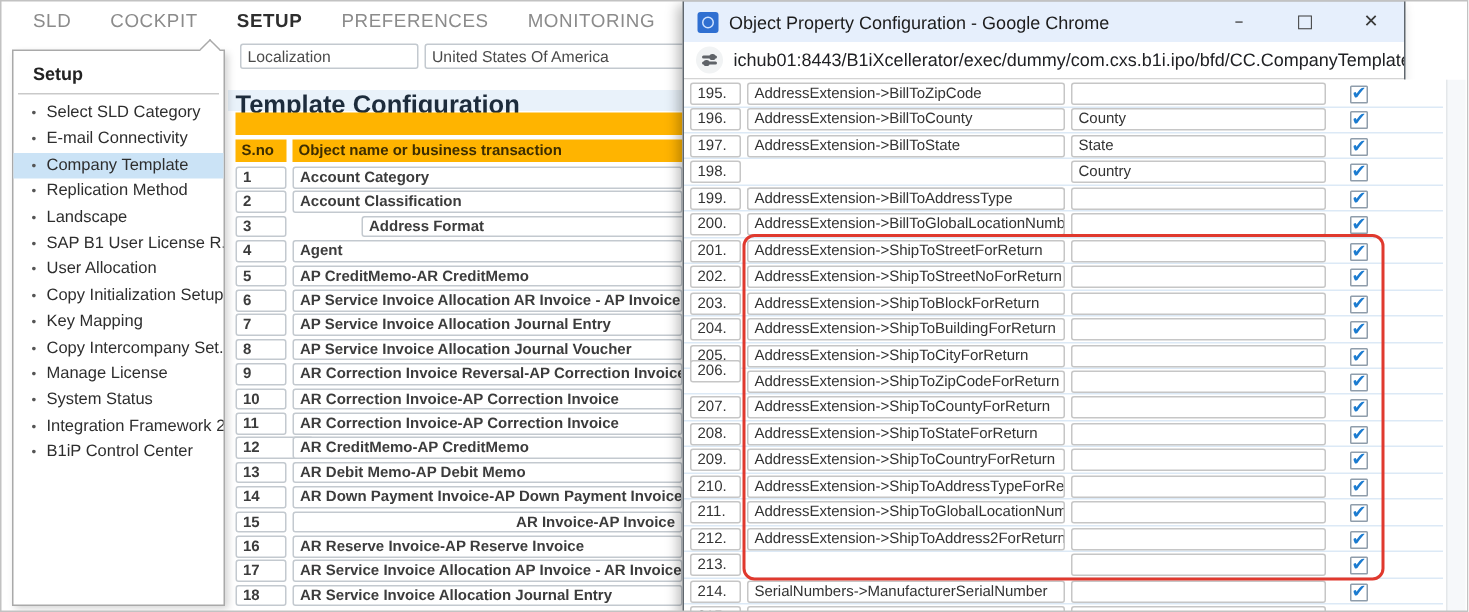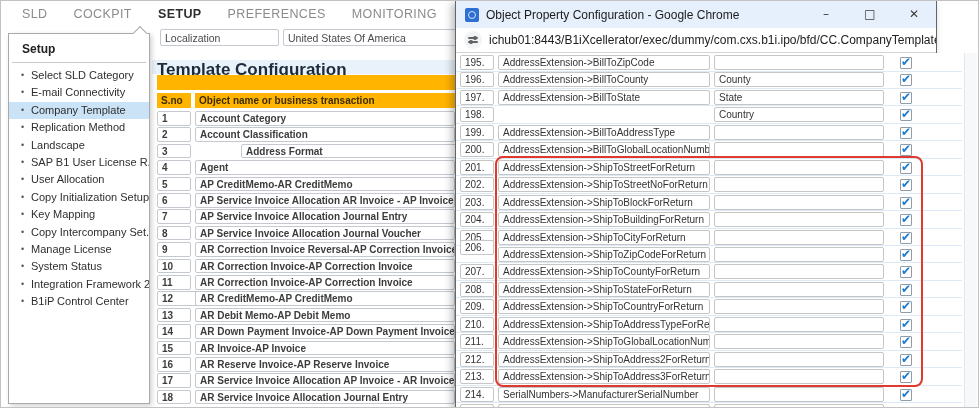--- a/index.html
+++ b/index.html
@@ -115,21 +115,21 @@
       <div class="sap-cell" style="left: 195px; top: 258.6px; width: 260px;">AR Correction Invoice-AP Correction Invoice</div>
       <div class="sap-cell" style="left: 157px; top: 275px; width: 34px;">11</div>
       <div class="sap-cell" style="left: 195px; top: 275px; width: 260px;">AR Correction Invoice-AP Correction Invoice</div>
       <div class="sap-cell" style="left: 157px; top: 291.4px; width: 52px;">12</div>
       <div class="sap-cell" style="left: 195px; top: 291.4px; width: 260px;">AR CreditMemo-AP CreditMemo</div>
       <div class="sap-cell" style="left: 157px; top: 307.8px; width: 34px;">13</div>
       <div class="sap-cell" style="left: 195px; top: 307.8px; width: 260px;">AR Debit Memo-AP Debit Memo</div>
       <div class="sap-cell" style="left: 157px; top: 324.2px; width: 34px;">14</div>
       <div class="sap-cell" style="left: 195px; top: 324.2px; width: 260px;">AR Down Payment Invoice-AP Down Payment Invoice</div>
       <div class="sap-cell" style="left: 157px; top: 340.6px; width: 34px;">15</div>
-      <div class="sap-cell" style="left: 195px; top: 340.6px; width: 260px;">AR Invoice-AP Invoice</div>
+      <div class="sap-cell" style="left: 195px; top: 340.6px; width: 260px; text-align: right;">AR Invoice-AP Invoice</div>
       <div class="sap-cell" style="left: 157px; top: 357px; width: 34px;">16</div>
       <div class="sap-cell" style="left: 195px; top: 357px; width: 260px;">AR Reserve Invoice-AP Reserve Invoice</div>
       <div class="sap-cell" style="left: 157px; top: 373.4px; width: 34px;">17</div>
       <div class="sap-cell" style="left: 195px; top: 373.4px; width: 260px;">AR Service Invoice Allocation AP Invoice - AR Invoice</div>
       <div class="sap-cell" style="left: 157px; top: 389.8px; width: 34px;">18</div>
       <div class="sap-cell" style="left: 195px; top: 389.8px; width: 260px;">AR Service Invoice Allocation Journal Entry</div>
     </div>
 </div>
 
 <div class="setup-popup">
@@ -297,21 +297,20 @@
       </div>
       <div class="c-rowline" style="top: 314.15px;"></div>
       <div class="c-box c-num" style="top: 298.65px;">212.</div>
       <div class="c-box c-field" style="top: 298.65px;">AddressExtension-&gt;ShipToAddress2ForReturn</div>
       <div class="c-box c-desc" style="top: 298.65px;"></div>
       <div class="c-check" style="top: 300.65px;">
         <div class="mark">✔</div>
       </div>
       <div class="c-rowline" style="top: 331.6px;"></div>
       <div class="c-box c-num" style="top: 316.1px;">213.</div>
-      <div class="c-box c-field" style="top: 316.1px;">AddressExtension-&gt;ShipToAddress3ForReturn</div>
       <div class="c-box c-desc" style="top: 316.1px;"></div>
       <div class="c-check" style="top: 318.1px;">
         <div class="mark">✔</div>
       </div>
       <div class="c-rowline" style="top: 349.05px;"></div>
       <div class="c-box c-num" style="top: 333.55px;">214.</div>
       <div class="c-box c-field" style="top: 333.55px;">SerialNumbers-&gt;ManufacturerSerialNumber</div>
       <div class="c-box c-desc" style="top: 333.55px;"></div>
       <div class="c-check" style="top: 335.55px;">
         <div class="mark">✔</div>

